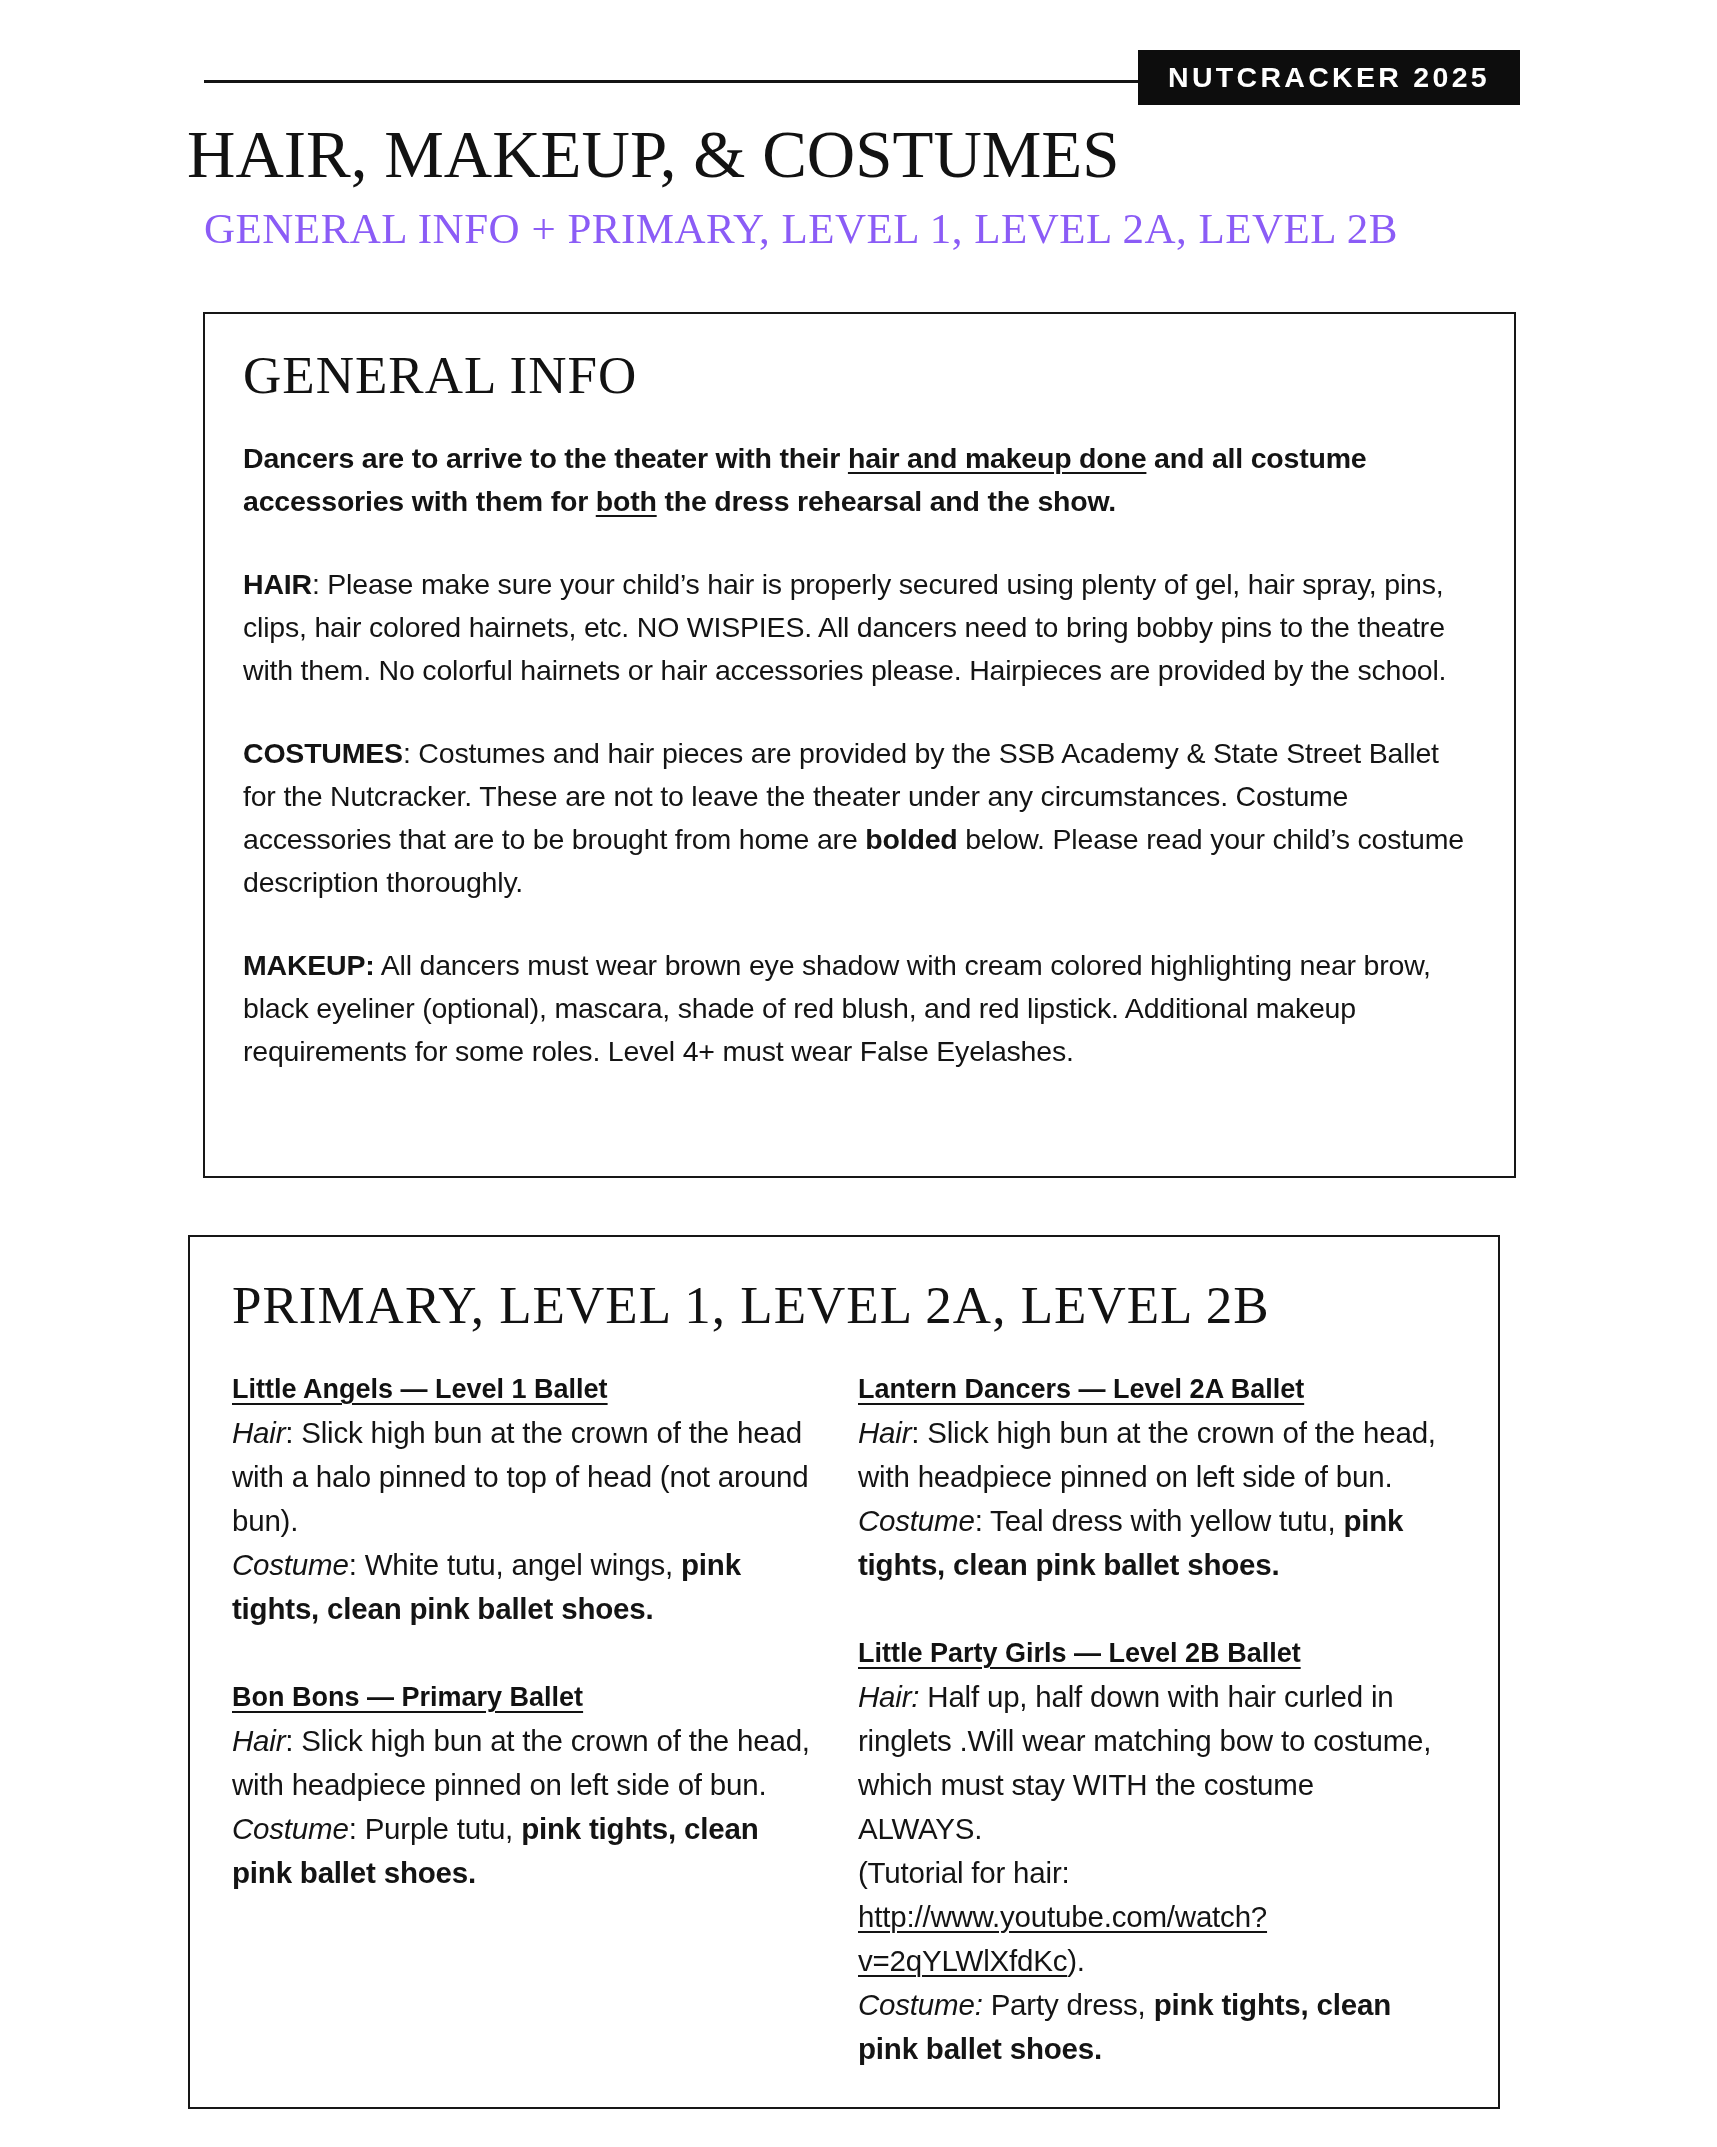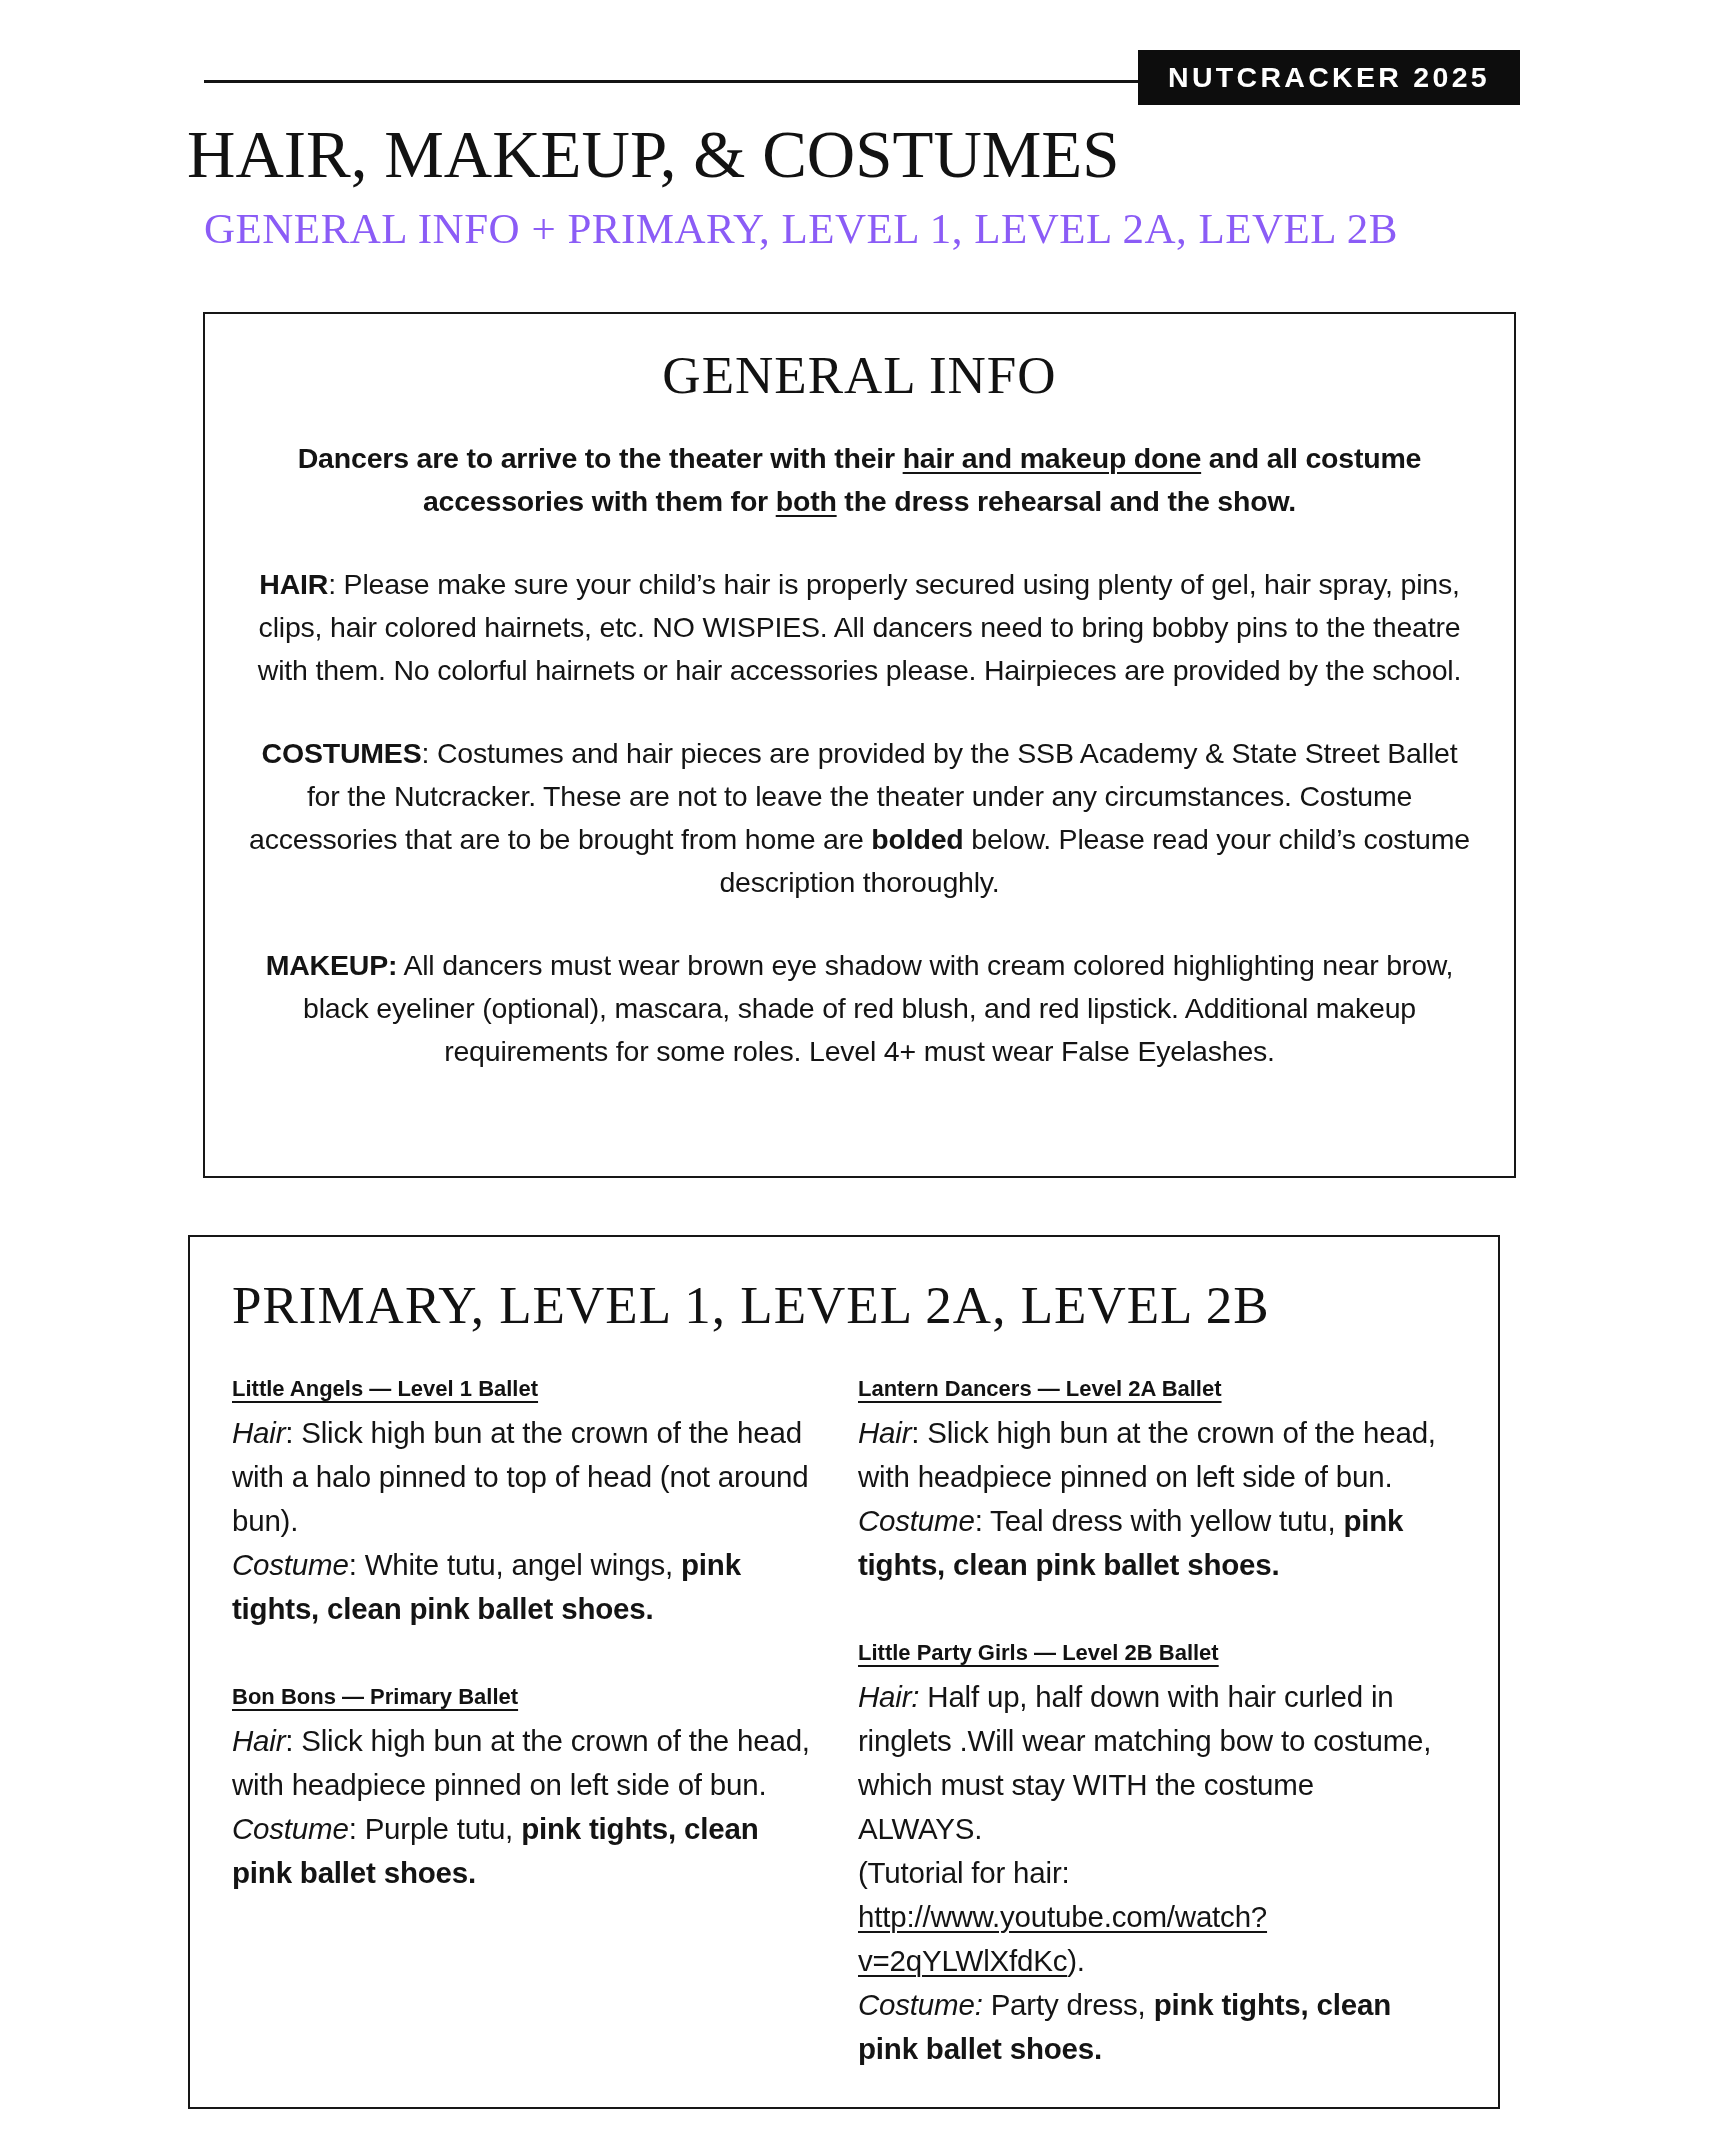--- a/index.html
+++ b/index.html
@@ -32,40 +32,40 @@
     position:absolute;left:204px;top:204px;
     font-family:"Liberation Serif","DejaVu Serif",serif;
     font-size:43px;letter-spacing:0.5px;color:#8b5cf6;
     white-space:nowrap;
   }
   
   .info-box{
     position:absolute;box-sizing:border-box;
     border:2.9px solid #161616;background:#ffffff;
   }
-  .box-general{left:203px;top:312px;width:1313px;height:866px;padding:25px 38px;text-align:center;}
+  .box-general{left:203px;top:312px;width:1313px;height:866px;padding:25px 38px;}
   .box-levels{left:188px;top:1235px;width:1312px;height:874px;padding:32px 42px;}
   .box-heading{
     font-family:"Liberation Serif","DejaVu Serif",serif;
     font-size:53px;font-weight:400;letter-spacing:1px;
     margin:5.7px 0 32px 0;color:#121212;
   }
   
   .para{
     font-size:28.5px;line-height:43px;letter-spacing:-0.2px;
     margin:0 0 40px 0;color:#141414;
   }
   .para:last-child{margin-bottom:0;}
   
   .columns{display:flex;gap:46px;}
   .col{width:580px;}
   .role-item{margin-bottom:44px;}
   .role-item:last-child{margin-bottom:0;}
   .role-heading{
-    font-size:22px;line-height:44px;font-weight:700;
+    font-size:27px;line-height:44px;font-weight:700;
     text-decoration:underline;text-decoration-thickness:2.4px;text-underline-offset:4.8px;
     margin:0;color:#121212;
   }
   .role-body{
     font-size:29.5px;line-height:44px;letter-spacing:-0.2px;
     margin:0;color:#141414;overflow-wrap:anywhere;
   }
   
   .b{font-weight:700;}
   .i{font-style:italic;}

